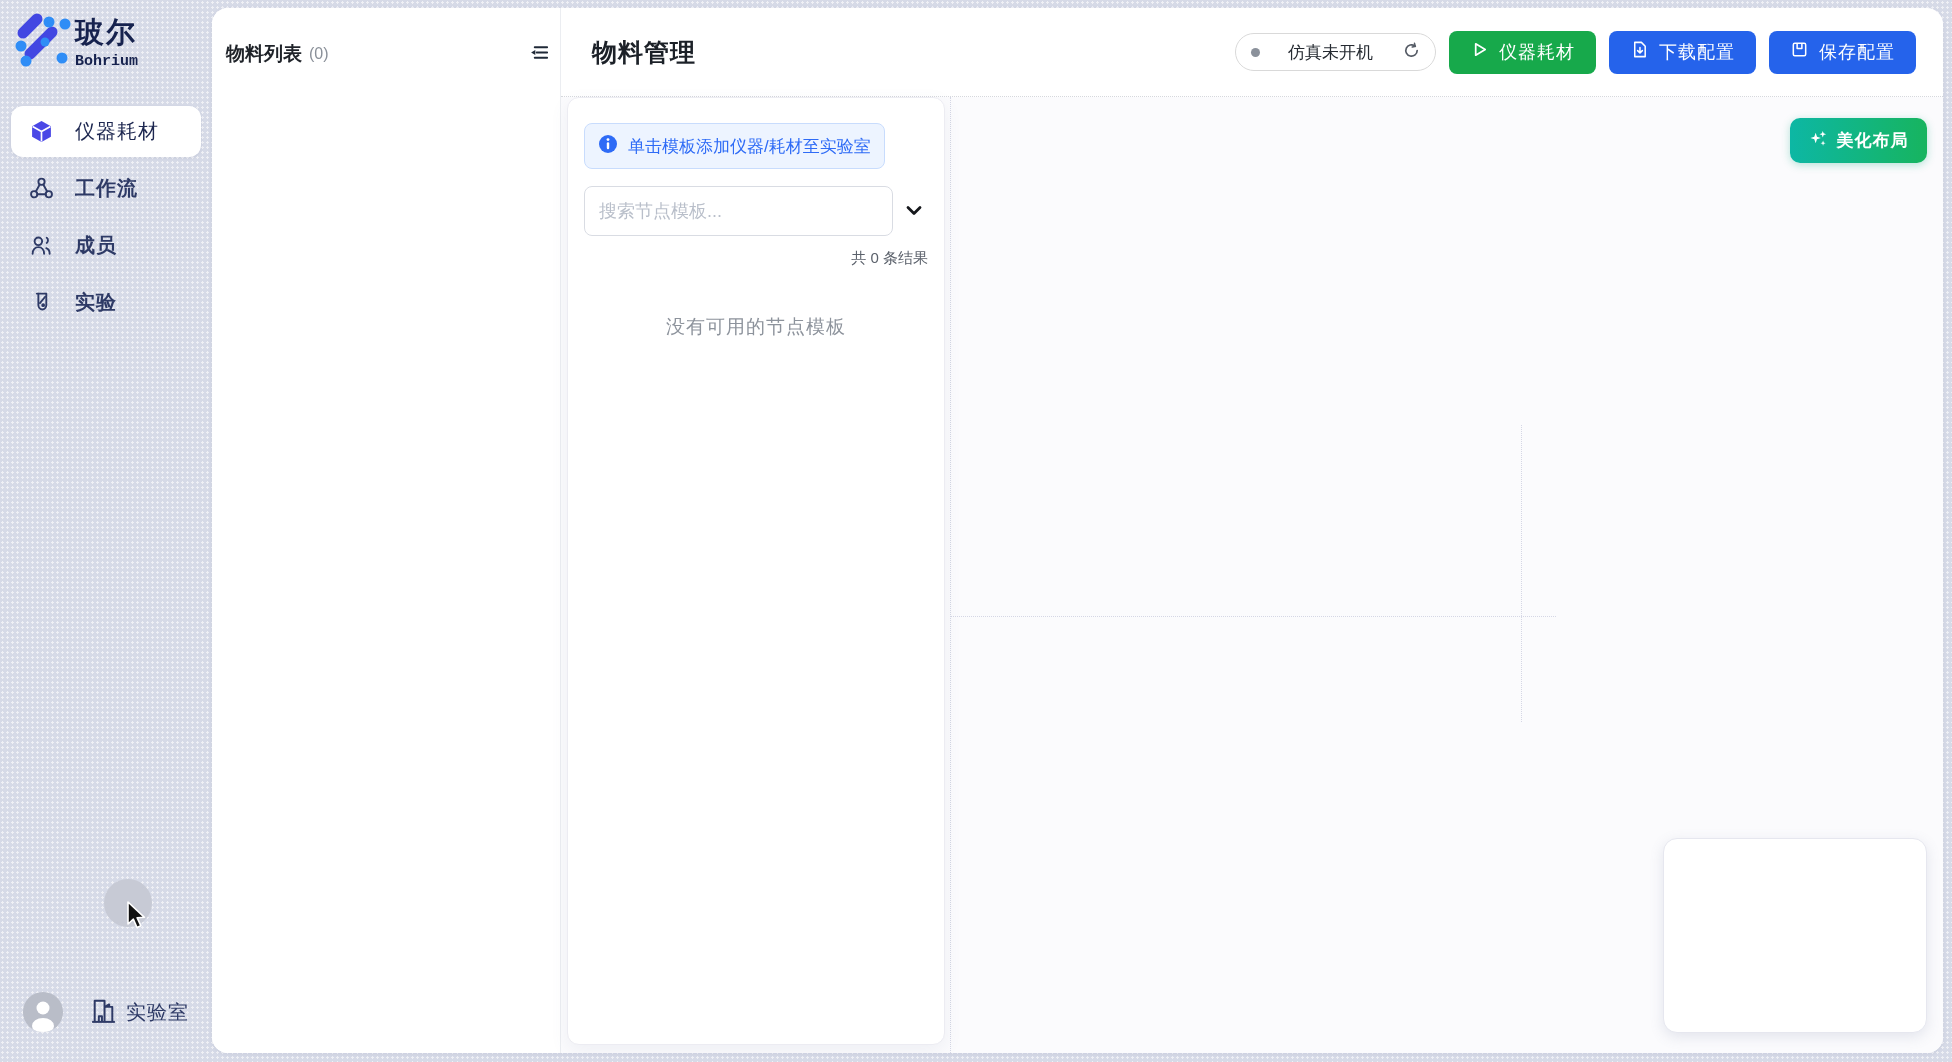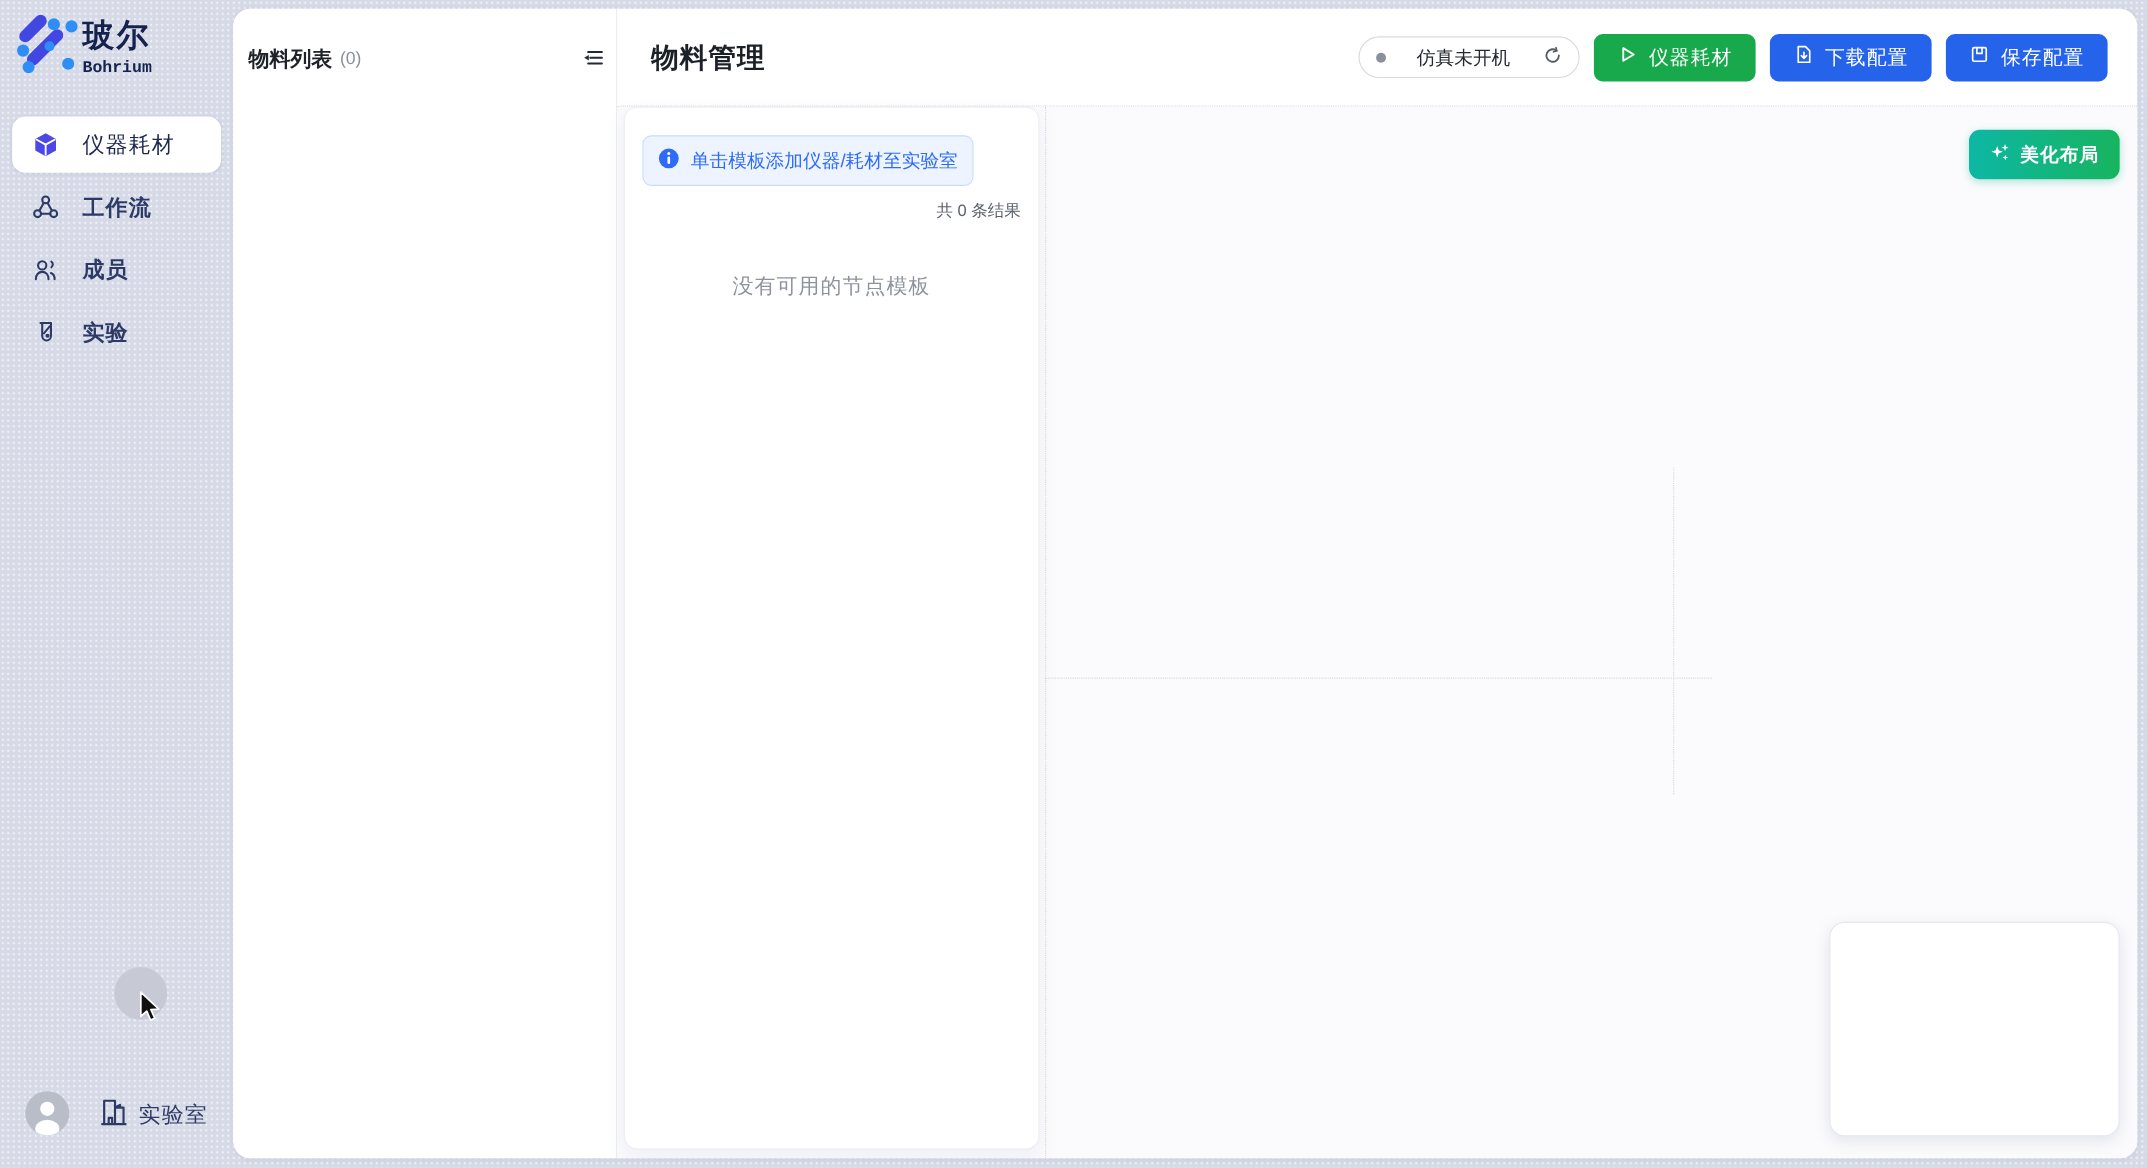--- a/index.html
+++ b/index.html
@@ -274,20 +274,30 @@
         <div class="banner">
           <span>
             <svg width="20" height="20" viewBox="0 0 20 20">
               <circle cx="10" cy="10" r="9" fill="#2e6bf6"></circle>
               <circle cx="10" cy="5.6" r="1.4" fill="#fff"></circle>
               <rect x="8.8" y="8.2" width="2.4" height="7" rx="1.2" fill="#fff"></rect>
             </svg>
           </span>
           <span class="banner-text">单击模板添加仪器/耗材至实验室</span>
         </div>
+        <div class="search-row">
+          <input class="search-input" type="text" placeholder="搜索节点模板..." style="">
+          <button class="chevron-btn">
+            <span>
+              <svg width="24" height="24" viewBox="0 0 24 24" fill="none" stroke="#16181c" stroke-width="2.8" stroke-linecap="round" stroke-linejoin="round">
+                <polyline points="6,9.5 12,15.5 18,9.5"></polyline>
+              </svg>
+            </span>
+          </button>
+        </div>
         <div class="result-line">共 0 条结果</div>
         <div class="empty-text">没有可用的节点模板</div>
       </div>
 
       <button class="beautify-btn">
         <span>
           <svg width="19" height="19" viewBox="0 0 20 20" fill="#fff">
             <path d="M7,4 L8.4,8.1 L12.5,9.5 L8.4,10.9 L7,15 L5.6,10.9 L1.5,9.5 L5.6,8.1 Z"></path>
             <path d="M14.5,2 L15.4,4.6 L18,5.5 L15.4,6.4 L14.5,9 L13.6,6.4 L11,5.5 L13.6,4.6 Z"></path>
             <path d="M14.8,12.2 L15.5,14.2 L17.5,14.9 L15.5,15.6 L14.8,17.6 L14.1,15.6 L12.1,14.9 L14.1,14.2 Z"></path>

